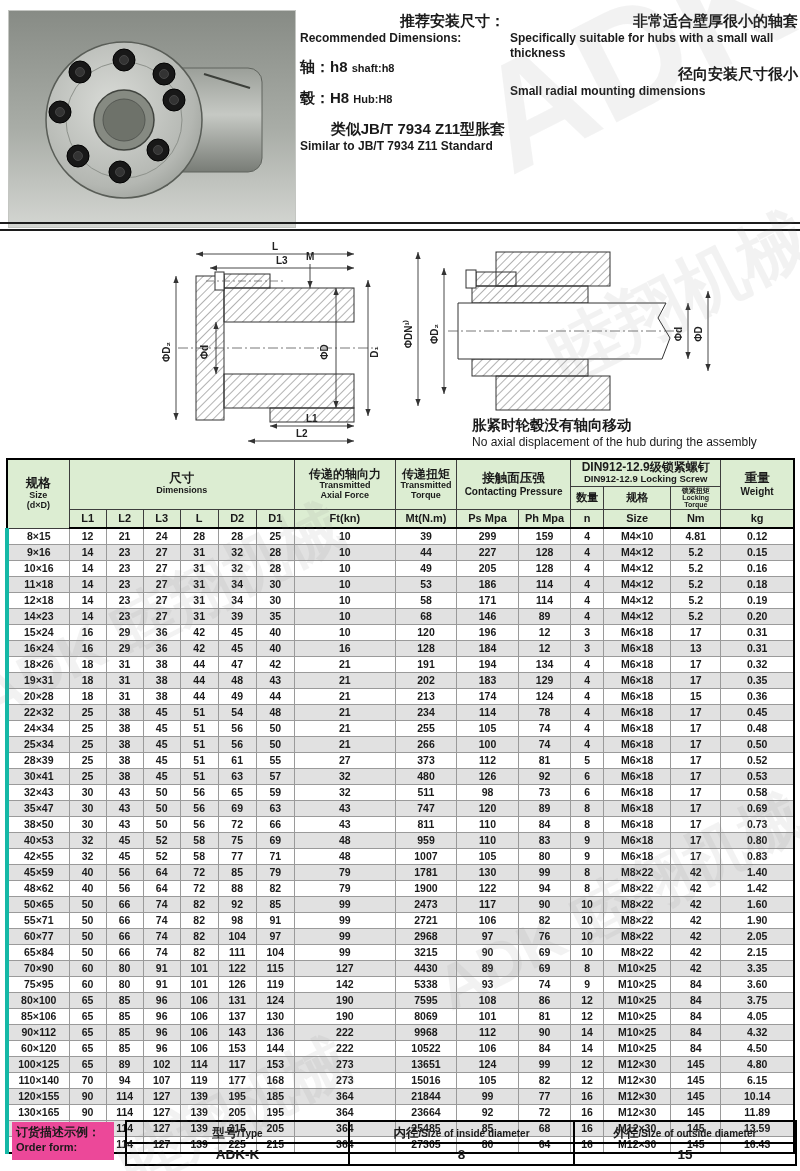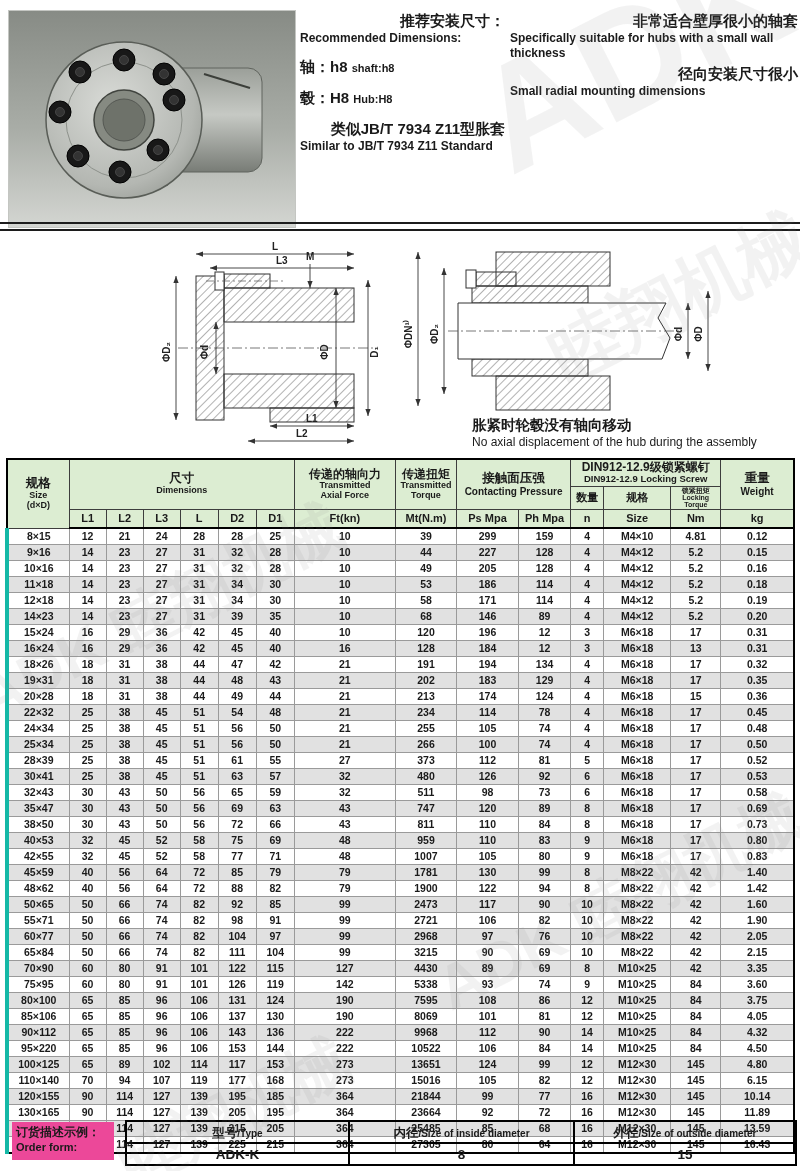--- a/index.html
+++ b/index.html
@@ -872,21 +872,21 @@
           <td>222</td>
           <td>9968</td>
           <td>112</td>
           <td>90</td>
           <td>14</td>
           <td>M10×25</td>
           <td>84</td>
           <td>4.32</td>
         </tr>
         <tr>
-          <td>95×220</td>
+          <td>60×120</td>
           <td>65</td>
           <td>85</td>
           <td>96</td>
           <td>106</td>
           <td>153</td>
           <td>144</td>
           <td>222</td>
           <td>10522</td>
           <td>106</td>
           <td>84</td>

